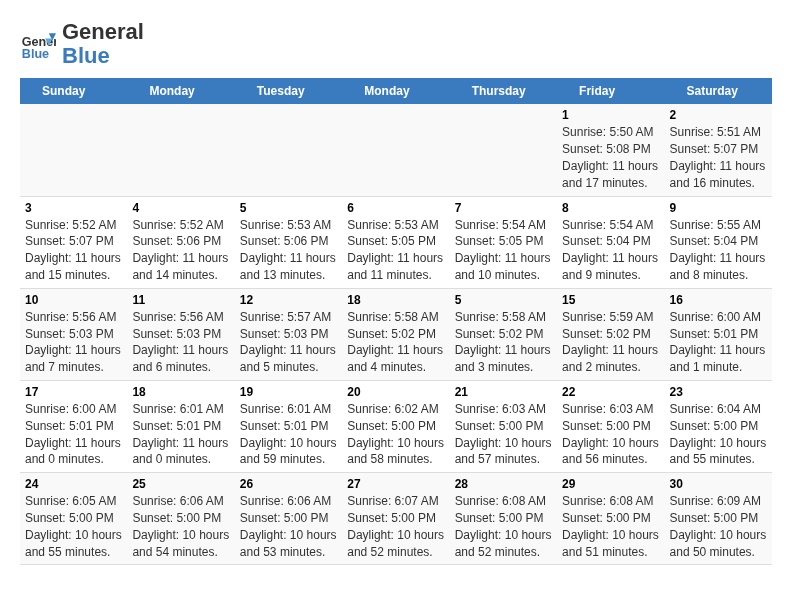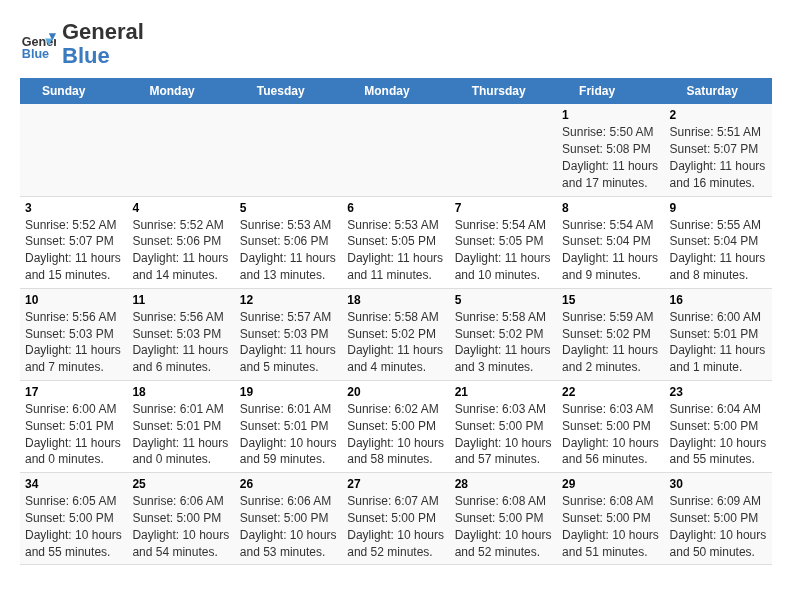--- a/index.html
+++ b/index.html
@@ -225,21 +225,21 @@
           <div class="day-num">22</div>
           <div class="day-info">Sunrise: 6:03 AM<br>Sunset: 5:00 PM<br>Daylight: 10 hours and 56 minutes.</div>
         </td>
         <td>
           <div class="day-num">23</div>
           <div class="day-info">Sunrise: 6:04 AM<br>Sunset: 5:00 PM<br>Daylight: 10 hours and 55 minutes.</div>
         </td>
       </tr>
       <tr>
         <td>
-          <div class="day-num">34</div>
+          <div class="day-num">24</div>
           <div class="day-info">Sunrise: 6:05 AM<br>Sunset: 5:00 PM<br>Daylight: 10 hours and 55 minutes.</div>
         </td>
         <td>
           <div class="day-num">25</div>
           <div class="day-info">Sunrise: 6:06 AM<br>Sunset: 5:00 PM<br>Daylight: 10 hours and 54 minutes.</div>
         </td>
         <td>
           <div class="day-num">26</div>
           <div class="day-info">Sunrise: 6:06 AM<br>Sunset: 5:00 PM<br>Daylight: 10 hours and 53 minutes.</div>
         </td>

